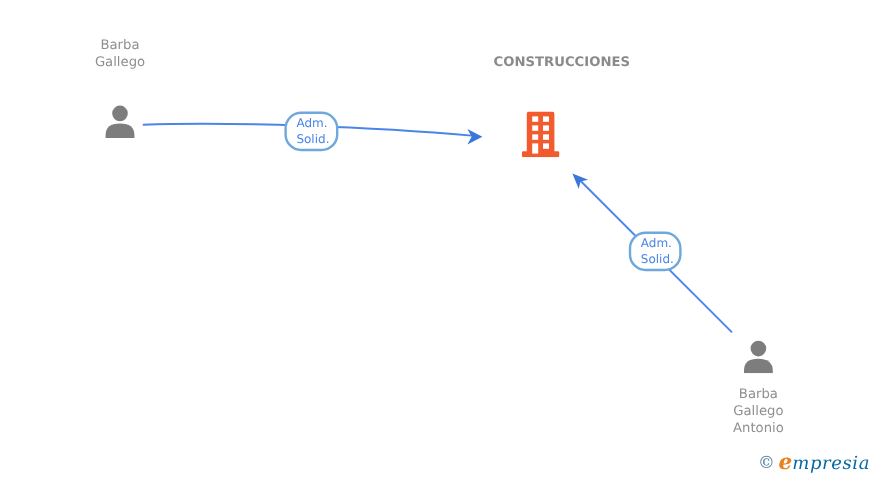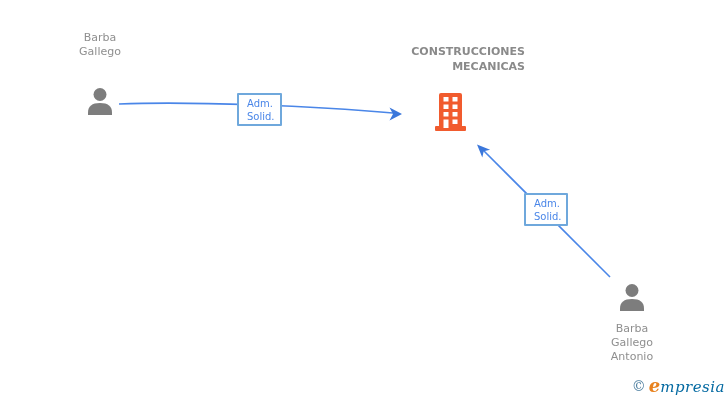--- a/index.html
+++ b/index.html
@@ -32,21 +32,21 @@
     font-size: 11px;
     font-weight: bold;
     line-height: 15px;
   }
   .node-icon { position: absolute; cursor: pointer; }
   .edge-label {
     position: absolute;
     box-sizing: border-box;
     background: #ffffff;
     border: 2px solid #6fa8dc;
-    border-radius: 1px;
+    border-radius: 14px;
     color: #4a86e8;
     font-size: 10px;
     line-height: 13px;
     padding: 2px 0 12px 8px;
   }
   .watermark {
     position: absolute;
     right: 3px;
     bottom: 4px;
     font-family: "DejaVu Serif", "Liberation Serif", serif;
@@ -89,21 +89,20 @@
   </div>
   <div class="node-icon" style="left:86px; top:87px;">
     <svg width="28" height="28" viewBox="0 0 28 28">
       <circle cx="14" cy="7.5" r="6.5" fill="#7d7d7d"></circle>
       <path d="M2 28 L2 25.5 Q2 16 14 16 Q26 16 26 25.5 L26 28 Z" fill="#7d7d7d"></path>
     </svg>
   </div>
 
   <div class="company-name" style="left:375px; top:44px;">
     <div>CONSTRUCCIONES</div>
-    <div>MECANICAS</div>
   </div>
   <div class="node-icon" style="left:434px; top:93px;">
     <svg width="33" height="38" viewBox="0 0 33 38">
       <rect x="1" y="33" width="31" height="5" rx="1" fill="#f15b2e"></rect>
       <rect x="5" y="0" width="23" height="35" rx="2" fill="#f15b2e"></rect>
       <rect x="9.5" y="4" width="5" height="4.5" fill="#ffffff"></rect>
       <rect x="18.5" y="4" width="5" height="4.5" fill="#ffffff"></rect>
       <rect x="9.5" y="11.5" width="5" height="4.5" fill="#ffffff"></rect>
       <rect x="18.5" y="11.5" width="5" height="4.5" fill="#ffffff"></rect>
       <rect x="9.5" y="19" width="5" height="4.5" fill="#ffffff"></rect>

